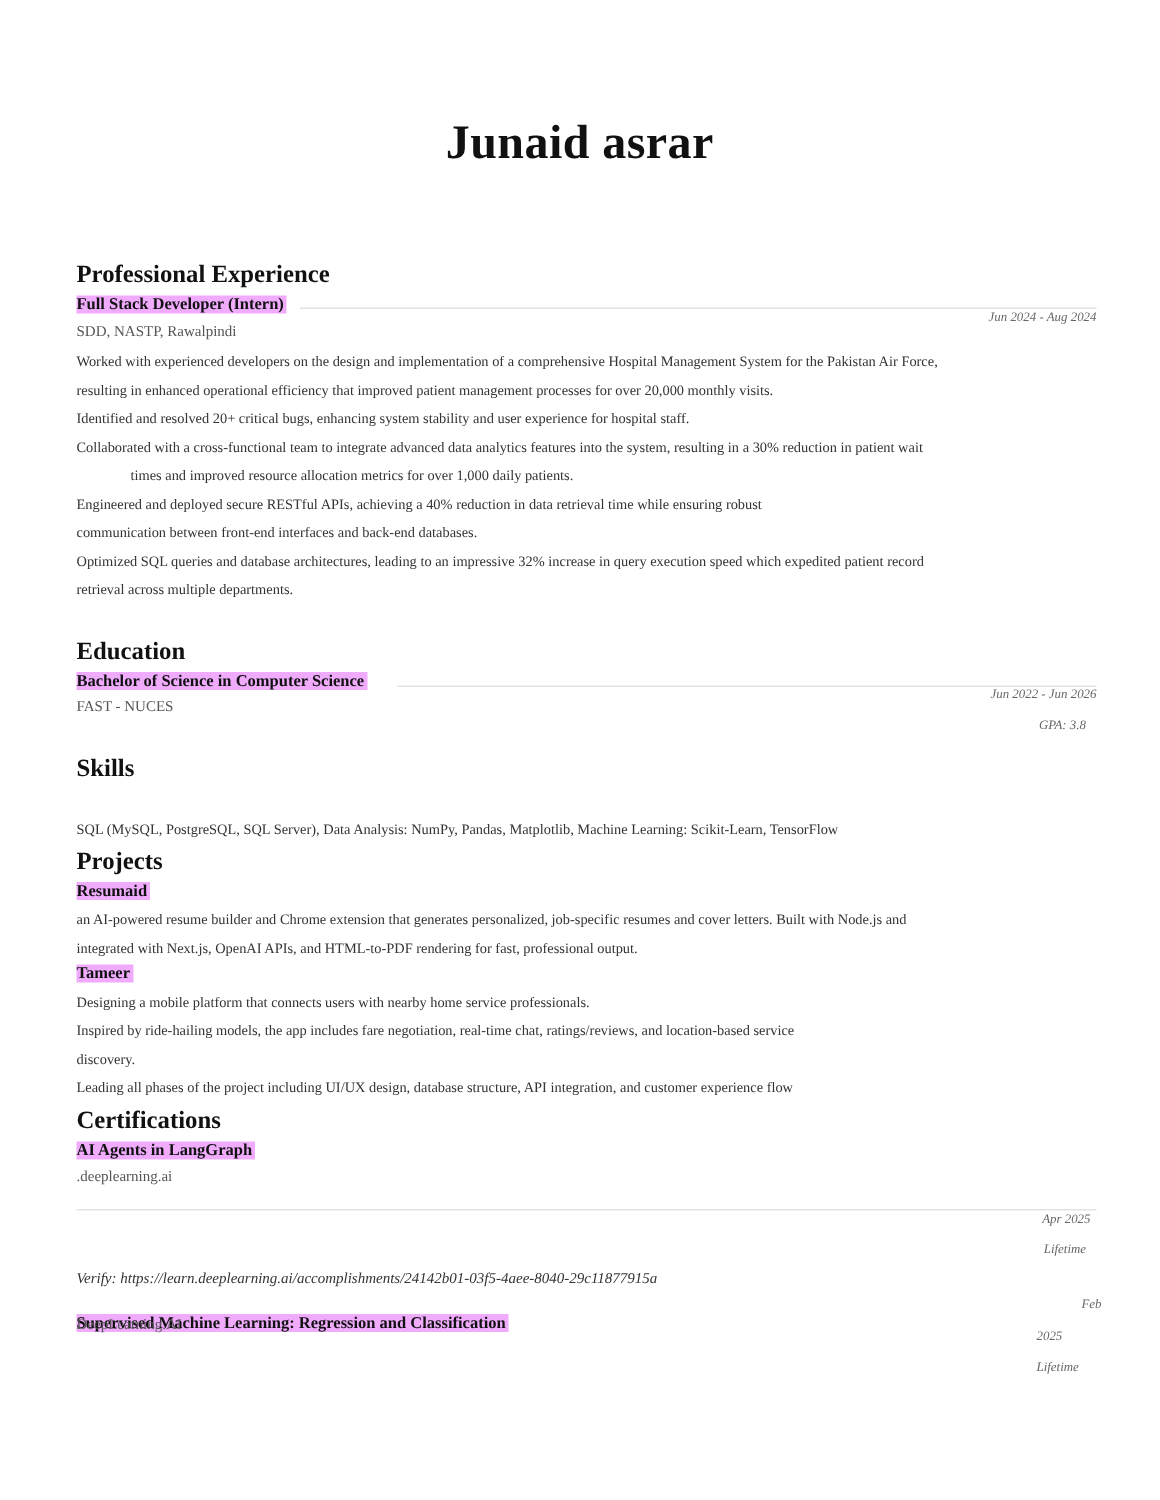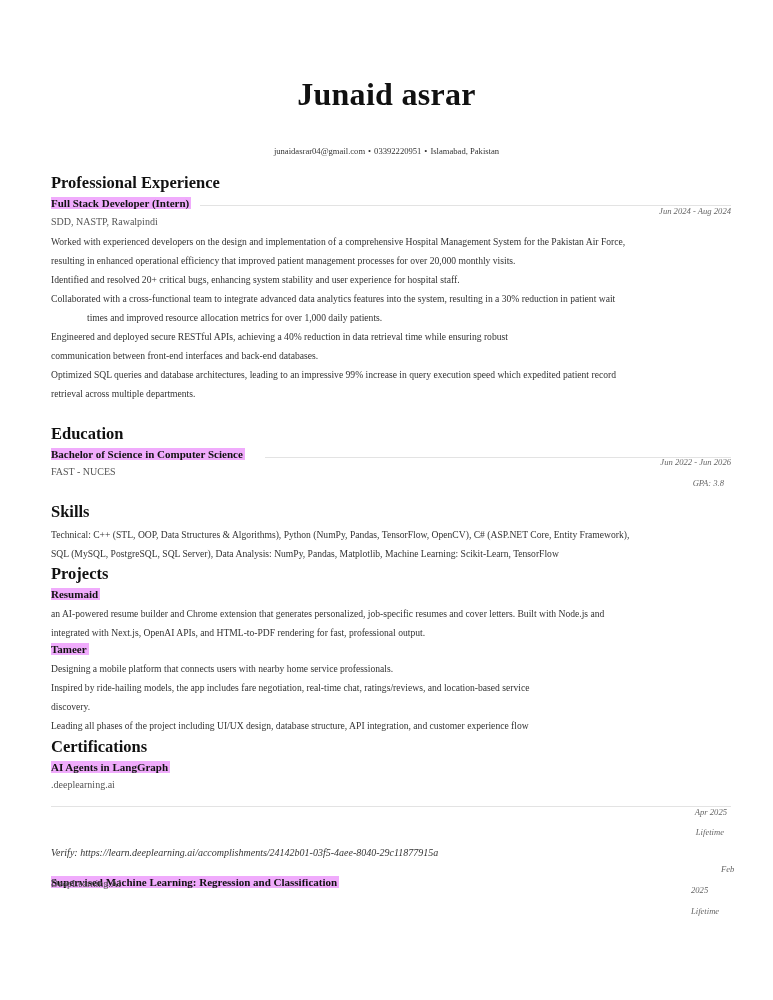--- a/index.html
+++ b/index.html
@@ -18,48 +18,44 @@
   .line { position: absolute; left: 51px; font-size: 9.6px; color: #333; font-family: "Liberation Serif", serif; white-space: nowrap; }
   .date { position: absolute; font-size: 8.6px; font-style: italic; color: #666; font-family: "Liberation Serif", serif; white-space: nowrap; }
   .verify { position: absolute; left: 51px; font-size: 10px; font-style: italic; color: #333; font-family: "Liberation Serif", serif; white-space: nowrap; }
 </style>
 </head>
 <body>
 
 <div class="page">
 
   <div class="name">Junaid asrar</div>
-  <div class="contact">
-    <span>junaidasrar04@gmail.com</span><span class="dot">•</span><span>03392220951</span><span class="dot">•</span><span>Islamabad, Pakistan</span>
-  </div>
 
   <div class="sec-title" style="top:173px;">Professional Experience</div>
   <div class="rule" style="left:200px; width:531px; top:205px;"></div>
   <div class="item-title" style="top:197px;">Full Stack Developer (Intern)</div>
   <div class="date" style="right:42px; top:206px;">Jun 2024 - Aug 2024</div>
   <div class="sub" style="top:216px;">SDD, NASTP, Rawalpindi</div>
   <div class="line" style="top:236px;">Worked with experienced developers on the design and implementation of a comprehensive Hospital Management System for the Pakistan Air Force,</div>
   <div class="line" style="top:255px;">resulting in enhanced operational efficiency that improved patient management processes for over 20,000 monthly visits.</div>
   <div class="line" style="top:274px;">Identified and resolved 20+ critical bugs, enhancing system stability and user experience for hospital staff.</div>
   <div class="line" style="top:293px;">Collaborated with a cross-functional team to integrate advanced data analytics features into the system, resulting in a 30% reduction in patient wait</div>
   <div class="line" style="top:312px;padding-left:36px;">times and improved resource allocation metrics for over 1,000 daily patients.</div>
   <div class="line" style="top:331px;">Engineered and deployed secure RESTful APIs, achieving a 40% reduction in data retrieval time while ensuring robust</div>
   <div class="line" style="top:350px;">communication between front-end interfaces and back-end databases.</div>
-  <div class="line" style="top:369px;">Optimized SQL queries and database architectures, leading to an impressive 99% increase in query execution speed which expedited patient record</div>
+  <div class="line" style="top:369px;">Optimized SQL queries and database architectures, leading to an impressive 32% increase in query execution speed which expedited patient record</div>
   <div class="line" style="top:388px;">retrieval across multiple departments.</div>
 
   <div class="sec-title" style="top:424px;">Education</div>
   <div class="rule" style="left:265px; width:466px; top:457px;"></div>
   <div class="item-title" style="top:448px;">Bachelor of Science in Computer Science</div>
   <div class="date" style="right:42px; top:457px;">Jun 2022 - Jun 2026</div>
   <div class="sub" style="top:466px;">FAST - NUCES</div>
   <div class="date" style="right:49px; top:478px;">GPA: 3.8</div>
 
   <div class="sec-title" style="top:502px;">Skills</div>
-  <div class="line" style="top:529px;">Technical: C++ (STL, OOP, Data Structures &amp; Algorithms), Python (NumPy, Pandas, TensorFlow, OpenCV), C# (ASP.NET Core, Entity Framework),</div>
   <div class="line" style="top:548px;">SQL (MySQL, PostgreSQL, SQL Server), Data Analysis: NumPy, Pandas, Matplotlib, Machine Learning: Scikit-Learn, TensorFlow</div>
 
   <div class="sec-title" style="top:564px;">Projects</div>
   <div class="item-title" style="top:588px;">Resumaid</div>
   <div class="line" style="top:608px;">an AI-powered resume builder and Chrome extension that generates personalized, job-specific resumes and cover letters. Built with Node.js and</div>
   <div class="line" style="top:627px;">integrated with Next.js, OpenAI APIs, and HTML-to-PDF rendering for fast, professional output.</div>
   <div class="item-title" style="top:643px;">Tameer</div>
   <div class="line" style="top:663px;">Designing a mobile platform that connects users with nearby home service professionals.</div>
   <div class="line" style="top:682px;">Inspired by ride-hailing models, the app includes fare negotiation, real-time chat, ratings/reviews, and location-based service</div>
   <div class="line" style="top:701px;">discovery.</div>

